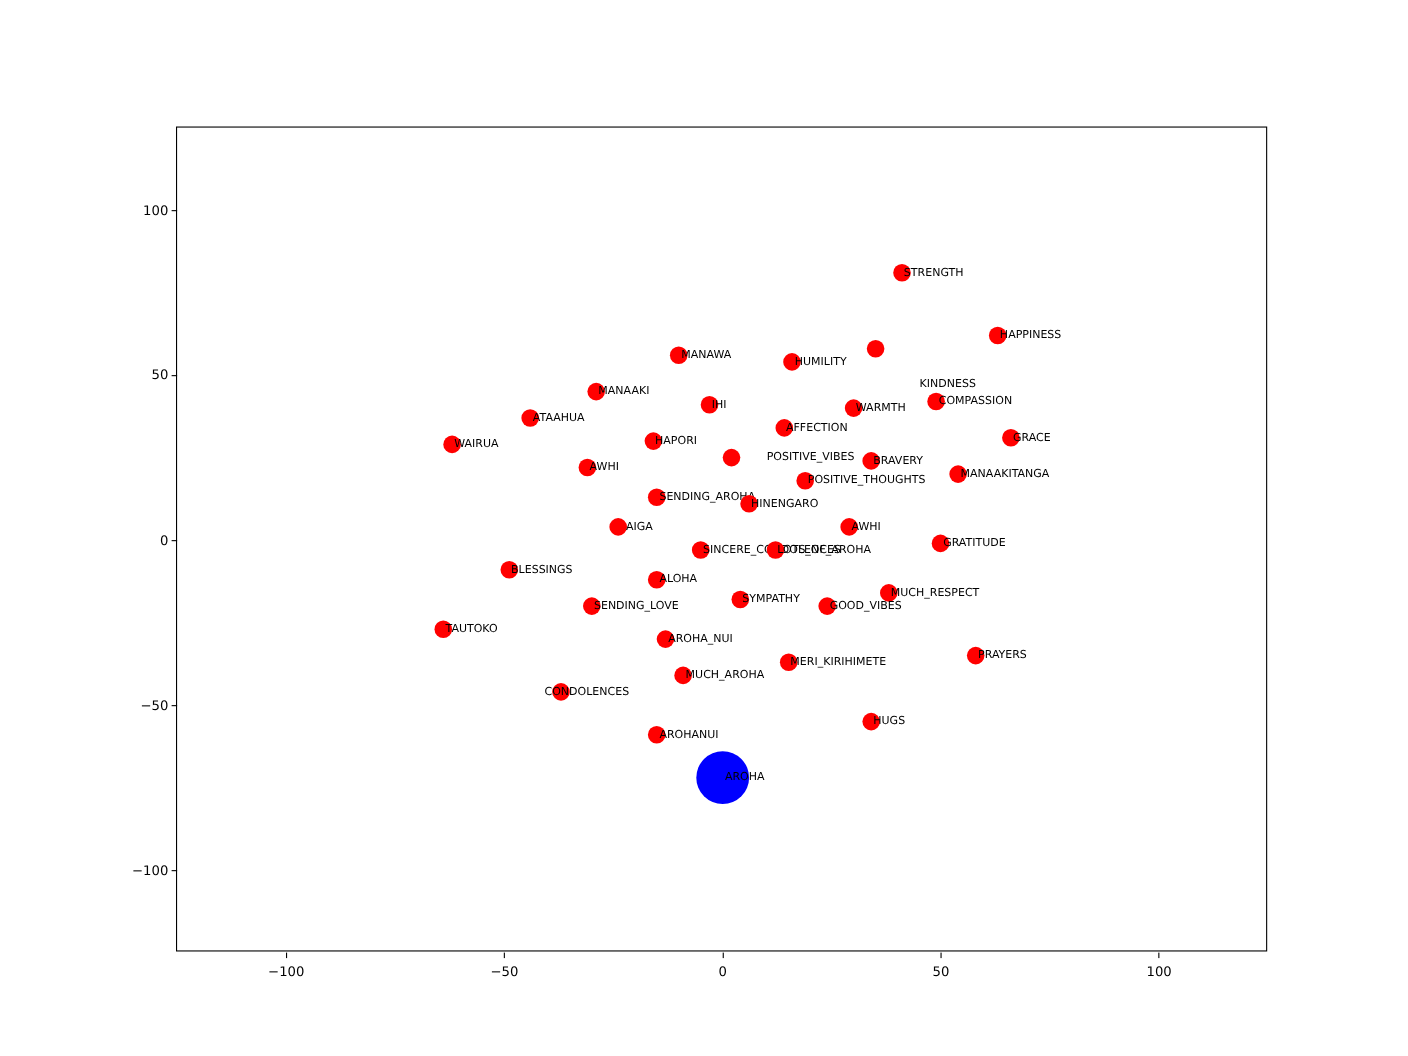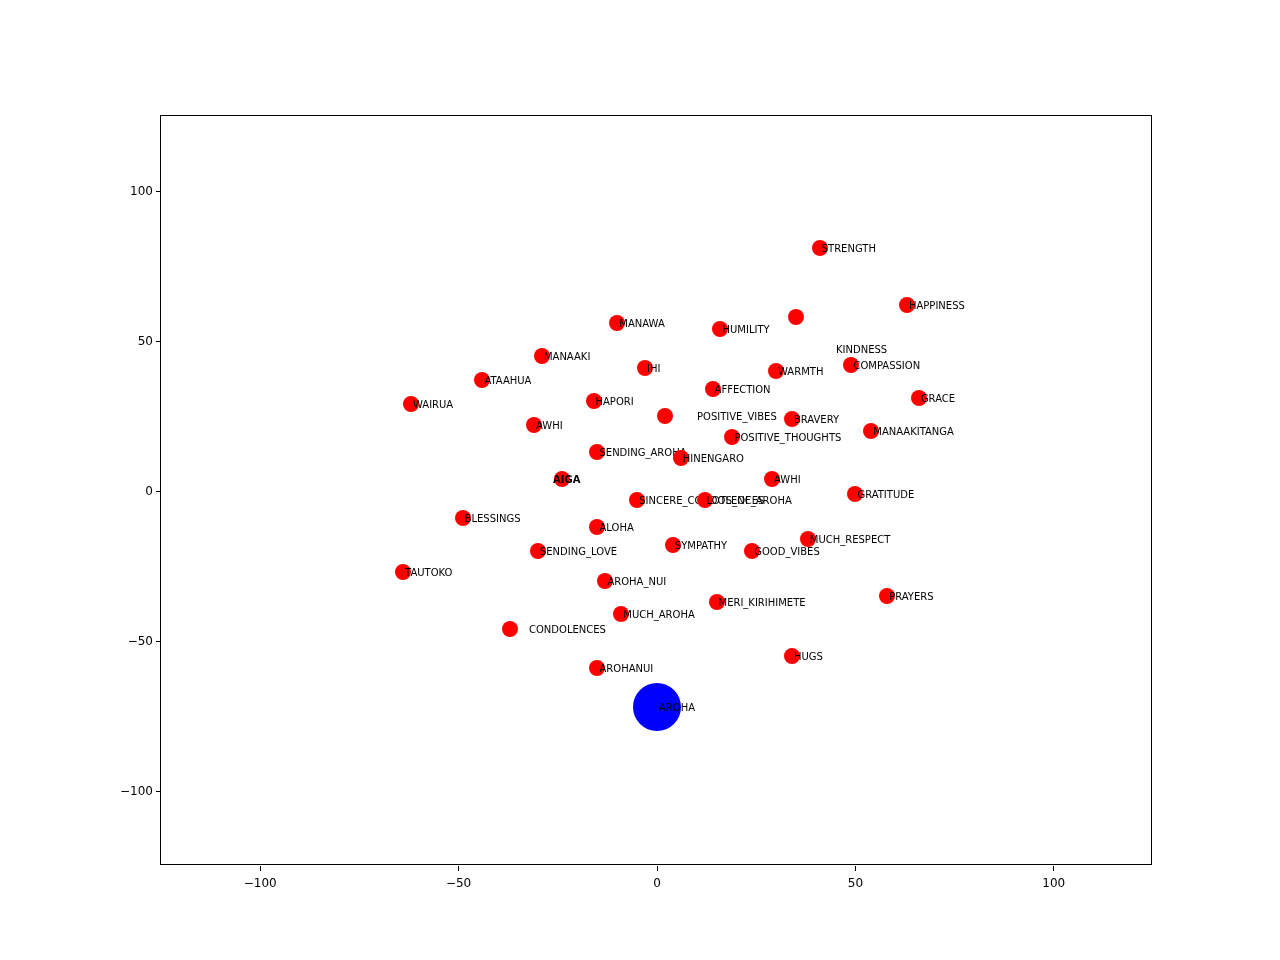--- a/index.html
+++ b/index.html
@@ -127,21 +127,21 @@
       <div class="point-label" style="left: 374.992px; top: 309px;">AWHI</div>
       <div class="point" style="left: 710.272px; top: 315px; width: 16px; height: 16px; background: rgb(255, 0, 0);"></div>
       <div class="point-label" style="left: 712.272px; top: 315px;">MANAAKITANGA</div>
       <div class="point" style="left: 571.392px; top: 321px; width: 16px; height: 16px; background: rgb(255, 0, 0);"></div>
       <div class="point-label" style="left: 573.392px; top: 321px;">POSITIVE_THOUGHTS</div>
       <div class="point" style="left: 436.48px; top: 336px; width: 16px; height: 16px; background: rgb(255, 0, 0);"></div>
       <div class="point-label" style="left: 438.48px; top: 336px;">SENDING_AROHA</div>
       <div class="point" style="left: 519.808px; top: 342px; width: 16px; height: 16px; background: rgb(255, 0, 0);"></div>
       <div class="point-label" style="left: 521.808px; top: 342px;">HINENGARO</div>
       <div class="point" style="left: 400.768px; top: 363px; width: 16px; height: 16px; background: rgb(255, 0, 0);"></div>
-      <div class="point-label" style="left: 392px; top: 363px; font-weight: bold;">AIGA</div>
+      <div class="point-label" style="left: 408px; top: 363px;">AIGA</div>
       <div class="point" style="left: 611.072px; top: 363px; width: 16px; height: 16px; background: rgb(255, 0, 0);"></div>
       <div class="point-label" style="left: 613.072px; top: 363px;">AWHI</div>
       <div class="point" style="left: 694.4px; top: 378px; width: 16px; height: 16px; background: rgb(255, 0, 0);"></div>
       <div class="point-label" style="left: 696.4px; top: 378px;">GRATITUDE</div>
       <div class="point" style="left: 476.16px; top: 384px; width: 16px; height: 16px; background: rgb(255, 0, 0);"></div>
       <div class="point-label" style="left: 478.16px; top: 384px;">SINCERE_CONDOLENCES</div>
       <div class="point" style="left: 543.616px; top: 384px; width: 16px; height: 16px; background: rgb(255, 0, 0);"></div>
       <div class="point-label" style="left: 545.616px; top: 384px;">LOTS_OF_AROHA</div>
       <div class="point" style="left: 301.568px; top: 402px; width: 16px; height: 16px; background: rgb(255, 0, 0);"></div>
       <div class="point-label" style="left: 303.568px; top: 402px;">BLESSINGS</div>
@@ -159,21 +159,21 @@
       <div class="point-label" style="left: 244.048px; top: 456px;">TAUTOKO</div>
       <div class="point" style="left: 444.416px; top: 465px; width: 16px; height: 16px; background: rgb(255, 0, 0);"></div>
       <div class="point-label" style="left: 446.416px; top: 465px;">AROHA_NUI</div>
       <div class="point" style="left: 726.144px; top: 480px; width: 16px; height: 16px; background: rgb(255, 0, 0);"></div>
       <div class="point-label" style="left: 728.144px; top: 480px;">PRAYERS</div>
       <div class="point" style="left: 555.52px; top: 486px; width: 16px; height: 16px; background: rgb(255, 0, 0);"></div>
       <div class="point-label" style="left: 557.52px; top: 486px;">MERI_KIRIHIMETE</div>
       <div class="point" style="left: 460.288px; top: 498px; width: 16px; height: 16px; background: rgb(255, 0, 0);"></div>
       <div class="point-label" style="left: 462.288px; top: 498px;">MUCH_AROHA</div>
       <div class="point" style="left: 349.184px; top: 513px; width: 16px; height: 16px; background: rgb(255, 0, 0);"></div>
-      <div class="point-label" style="left: 368px; top: 513px;">CONDOLENCES</div>
+      <div class="point-label" style="left: 334px; top: 513px;">CONDOLENCES</div>
       <div class="point" style="left: 630.912px; top: 540px; width: 16px; height: 16px; background: rgb(255, 0, 0);"></div>
       <div class="point-label" style="left: 632.912px; top: 540px;">HUGS</div>
       <div class="point" style="left: 436.48px; top: 552px; width: 16px; height: 16px; background: rgb(255, 0, 0);"></div>
       <div class="point-label" style="left: 438.48px; top: 552px;">AROHANUI</div>
       <div class="point" style="left: 496px; top: 591px; width: 48px; height: 48px; background: rgb(0, 0, 255);"></div>
       <div class="point-label" style="left: 498px; top: 591px;">AROHA</div>
     </div>
 </div>
 
 </body></html>

